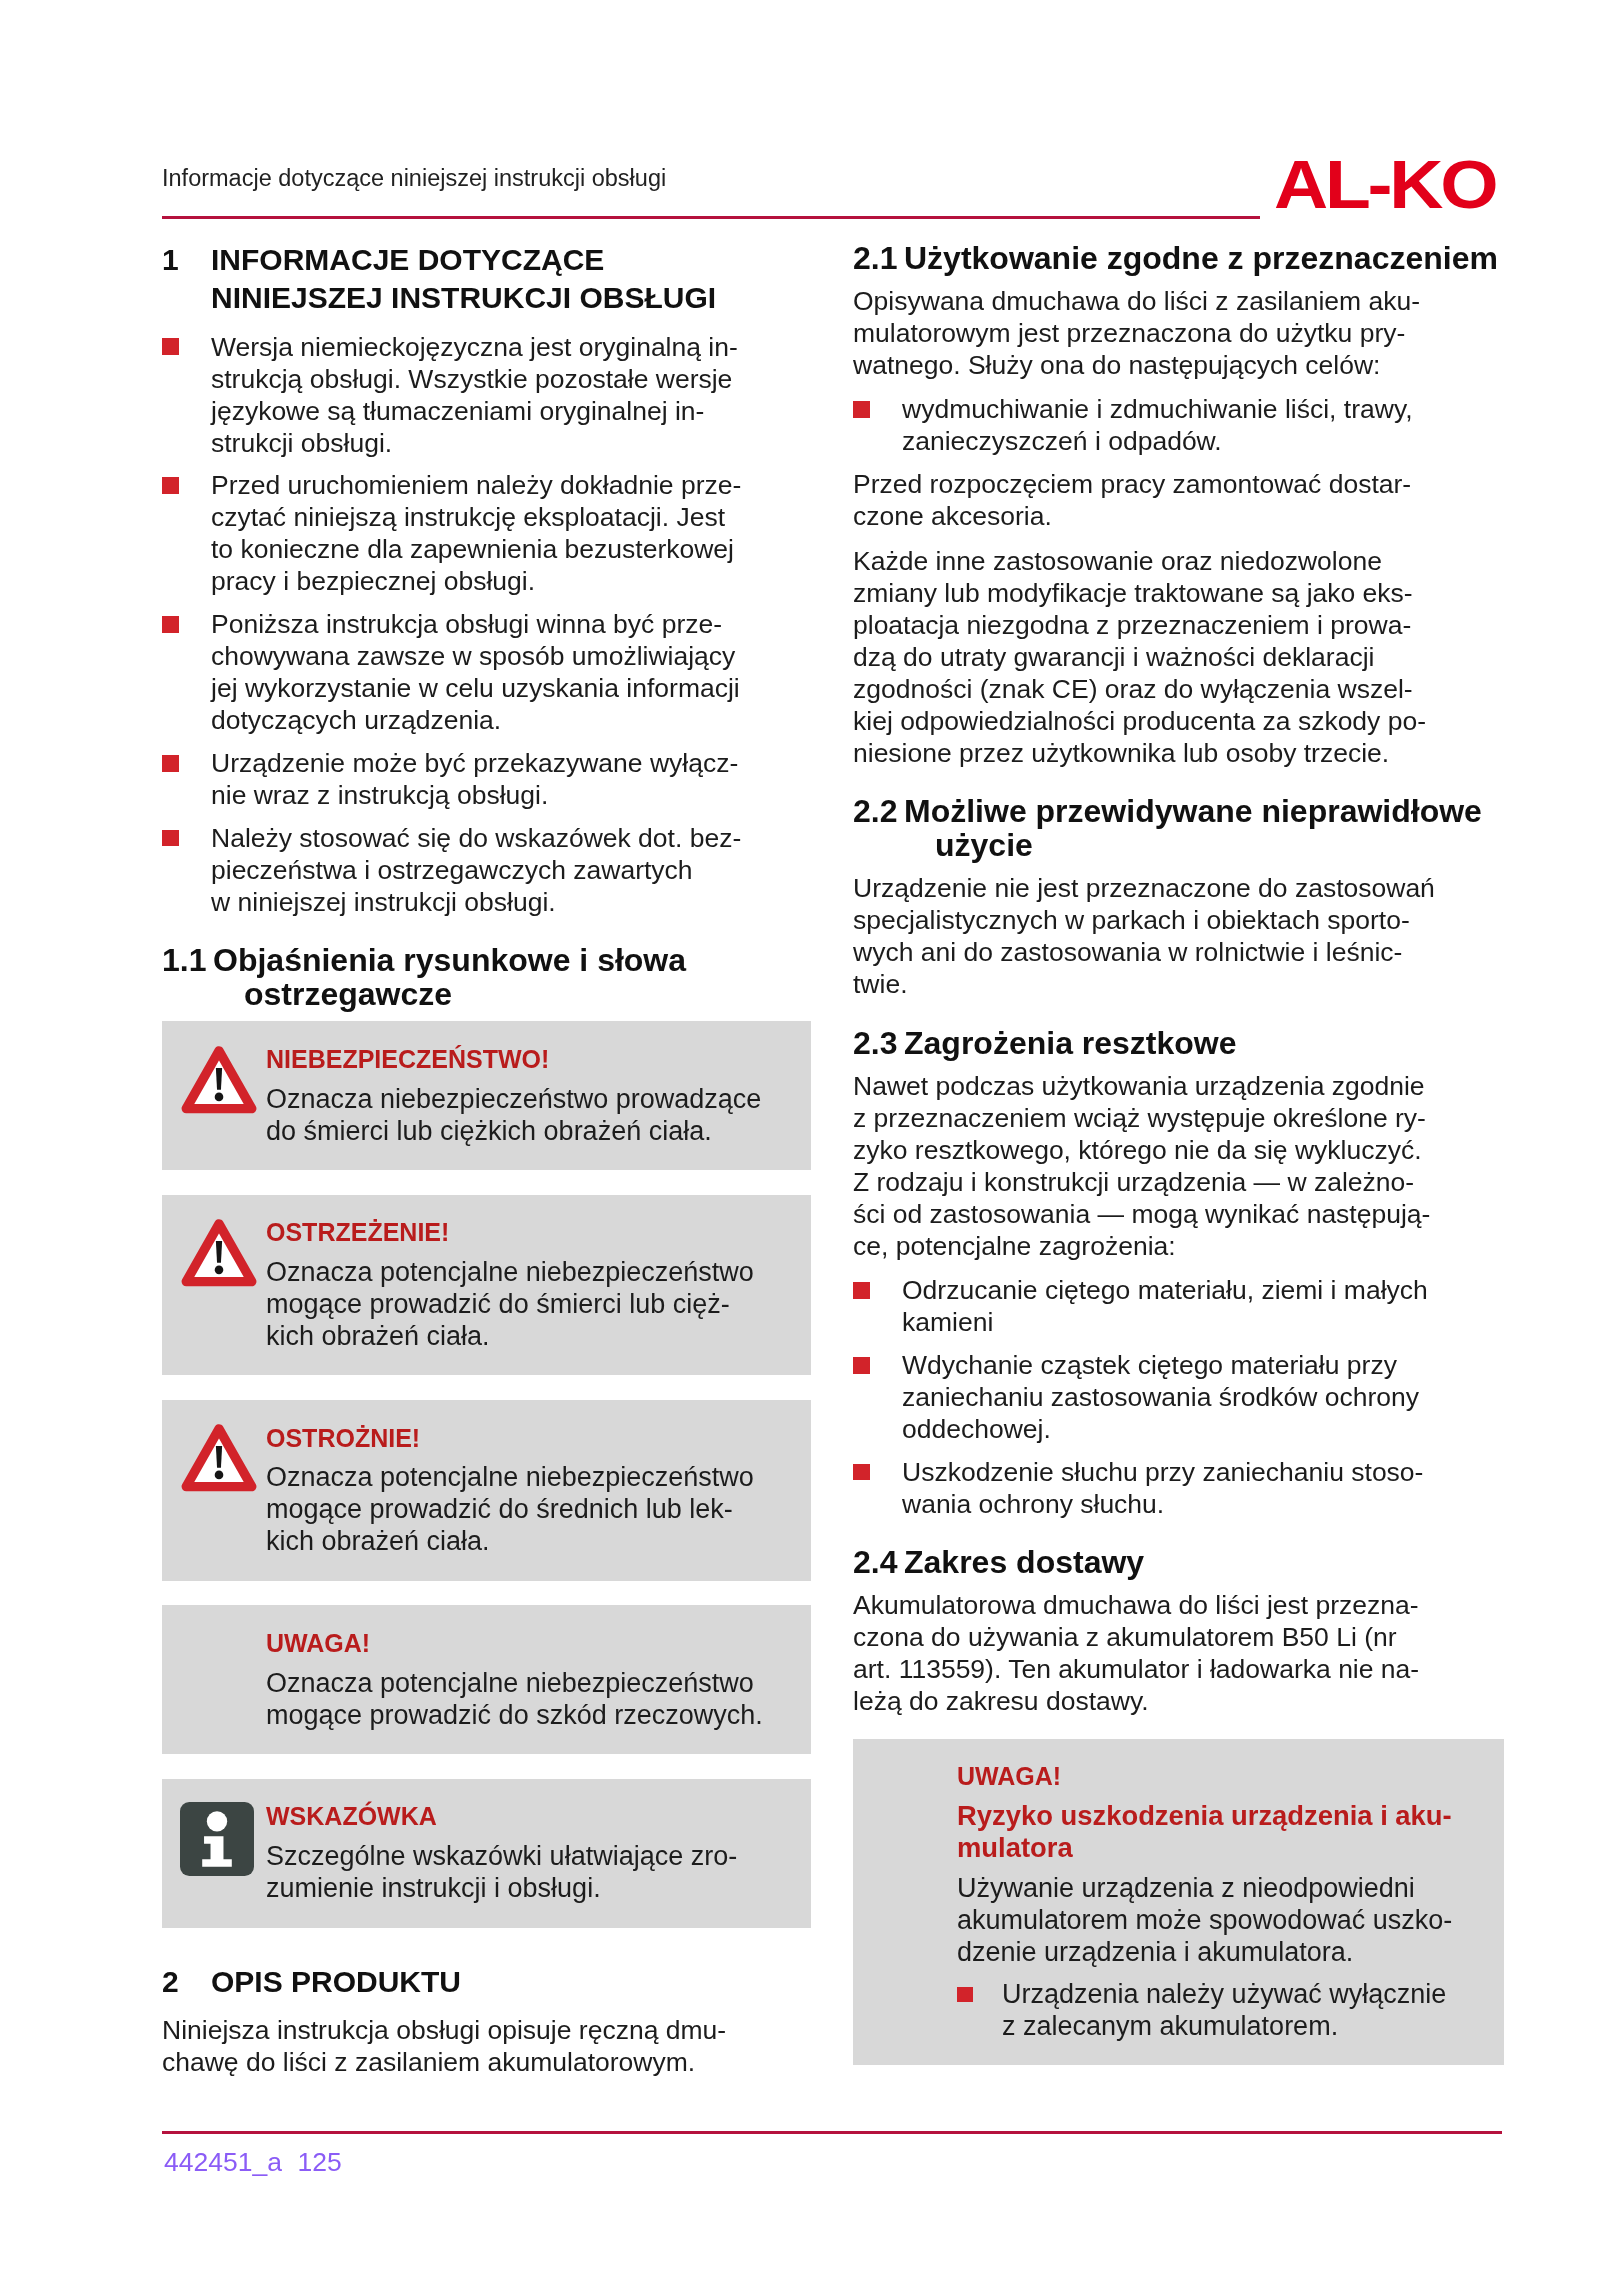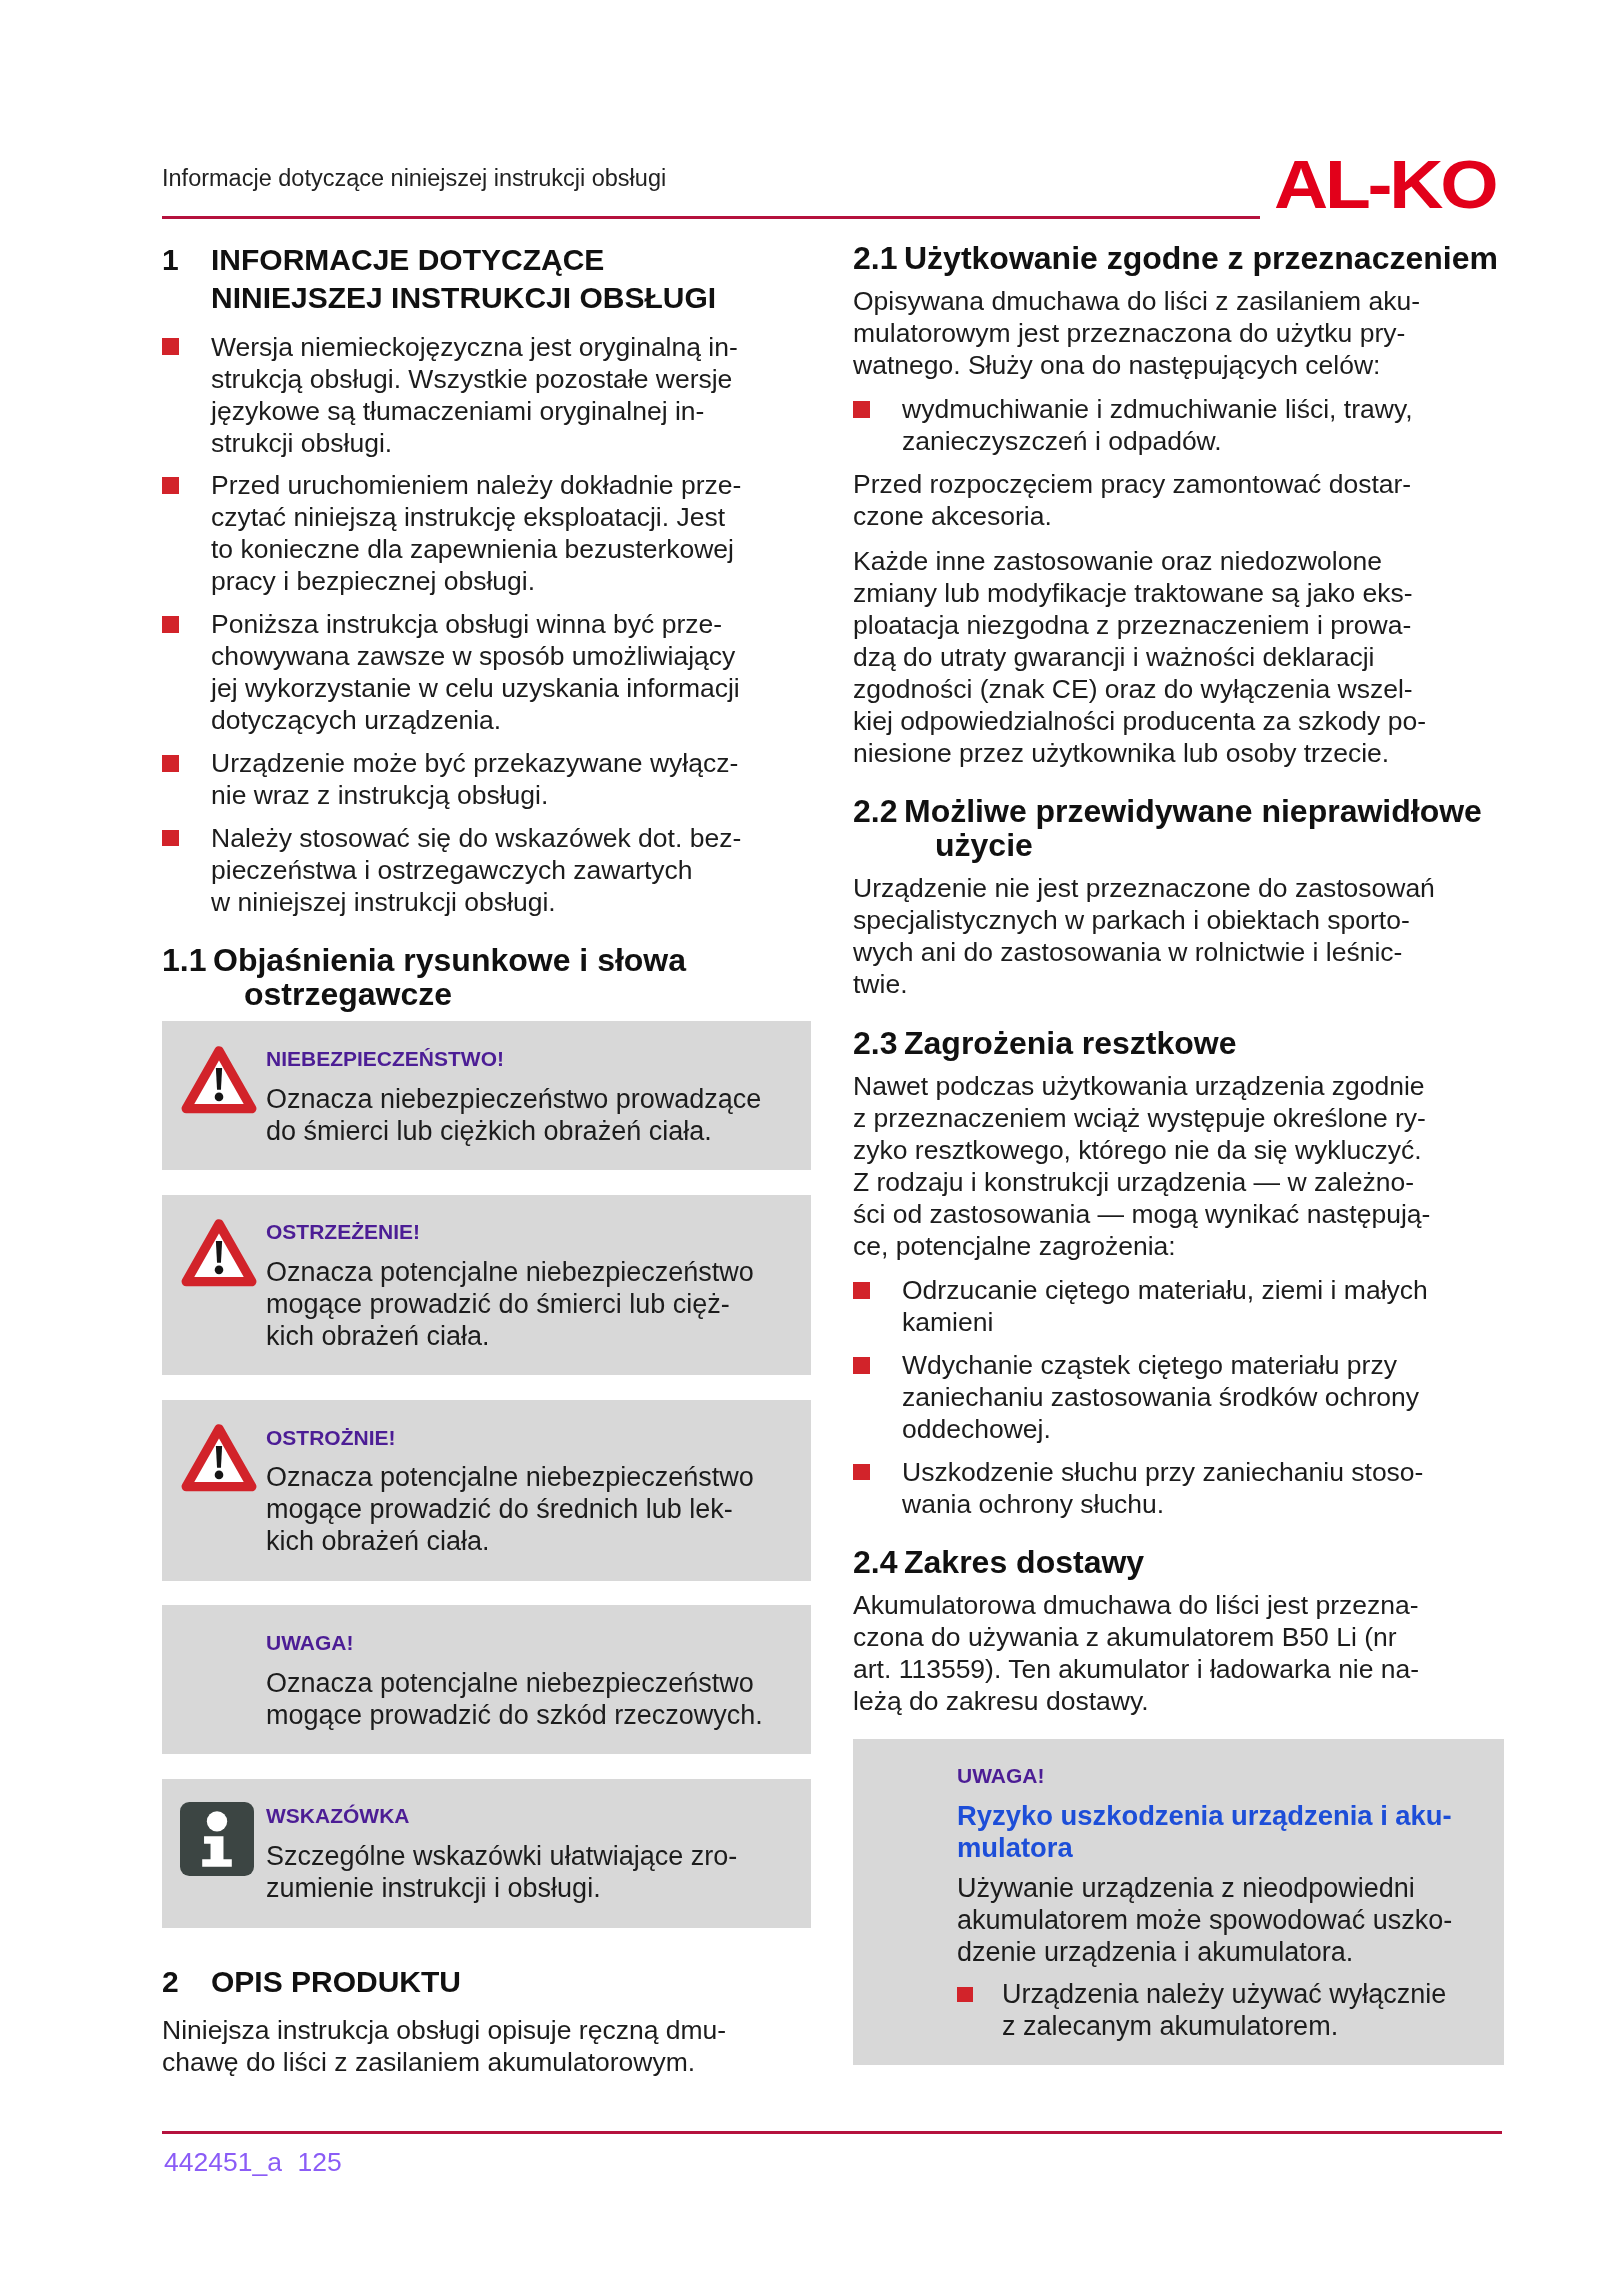--- a/index.html
+++ b/index.html
@@ -35,22 +35,22 @@
   ul.blist{list-style:none;margin:0;padding:0;}
   .bullet{position:relative;padding-left:49px;margin:0 0 10.8px 0;}
   .sq{position:absolute;left:0;top:7.8px;width:16.7px;height:16.7px;background:#d2232a;}
   .para{margin:0 0 12.7px 0;}
 
   
   .gbox{position:relative;background:#d8d8d8;margin:0 0 24.5px 0;
         padding:21.6px 15.7px 23.5px 104px;min-height:69px;}
   .gbox.first{margin-top:3.9px;}
   .gbox .bicon{position:absolute;left:17.6px;top:23.5px;}
-  .btitle{font-size:21px;font-weight:bold;margin:0 0 7.8px 0;color:#4c1d95;}
-  .bsub{font-size:27.4px;font-weight:bold;margin:0 0 7.8px 0;color:#1d4ed8;}
+  .btitle{font-size:25px;font-weight:bold;margin:0 0 7.8px 0;color:#b91c1c;}
+  .bsub{font-size:27.4px;font-weight:bold;margin:0 0 7.8px 0;color:#b91c1c;}
   .btext{font-size:27px;line-height:32px;}
   .ibullet{position:relative;padding-left:45px;margin-top:9.8px;}
   .ibullet .sq{top:8.8px;width:15.7px;height:15.7px;}
 
   
   .footer-rule{left:162px;top:2131px;width:1340px;height:2.9px;background:#b5123d;}
   .footer-text{left:164px;top:2147px;font-size:26.5px;color:#8b5cf6;}
   .footer-text .pageno{margin-left:15.7px;}
 </style>
 </head>

